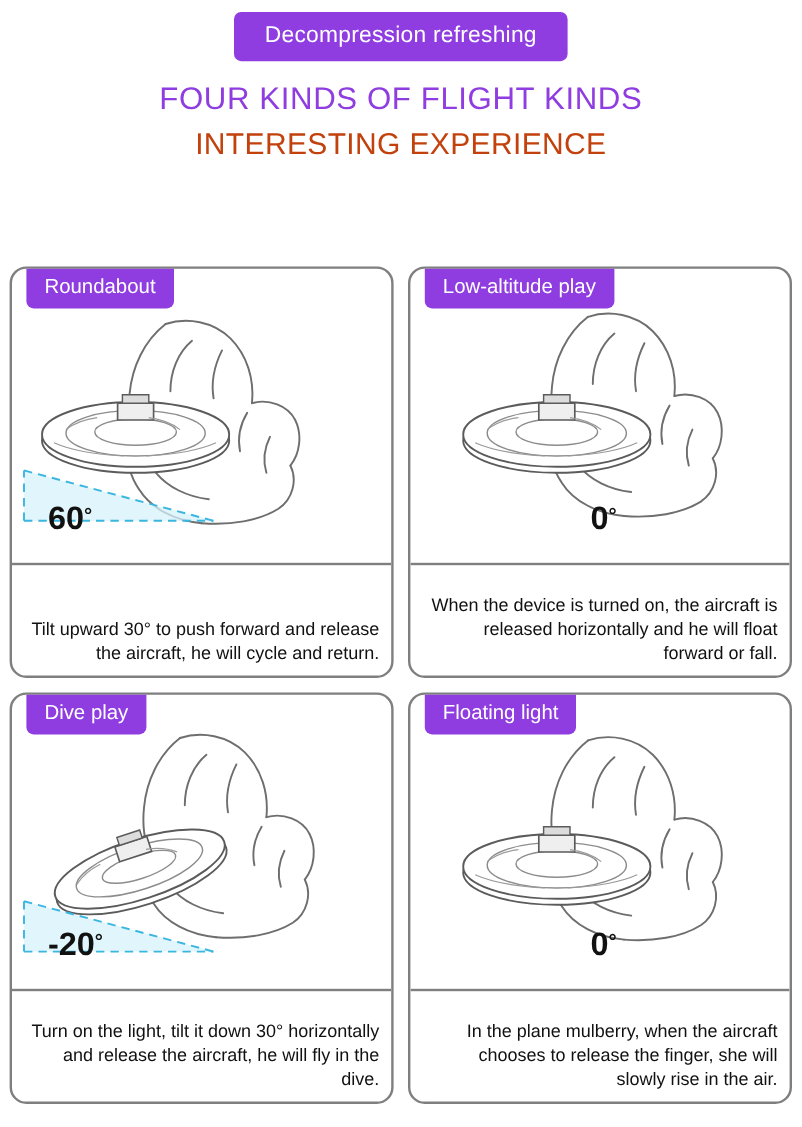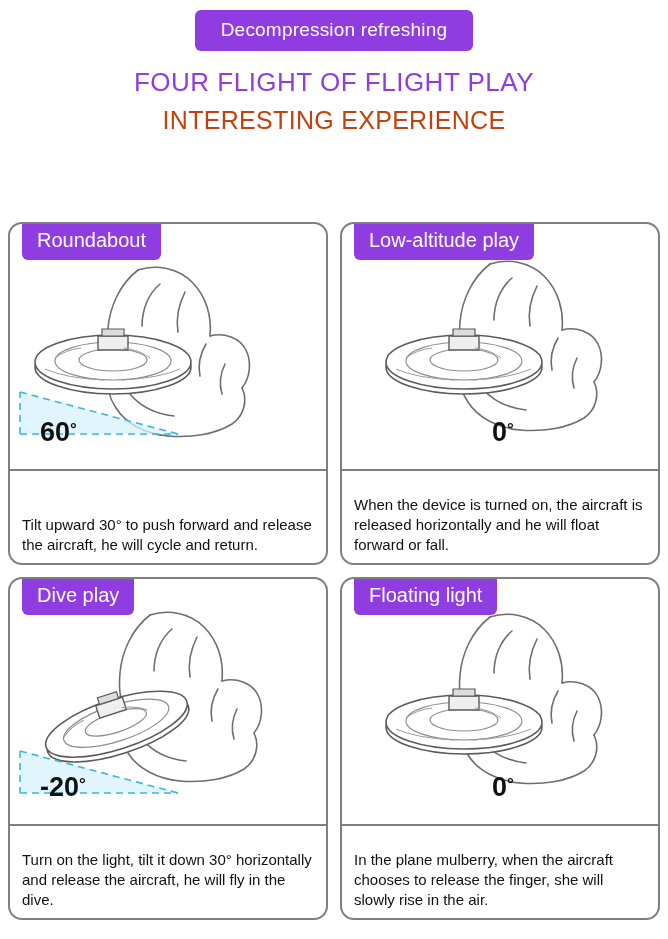--- a/index.html
+++ b/index.html
@@ -70,21 +70,21 @@
     background: #ffffff;
     overflow: hidden;
   }
 
   .card-badge {
     position: absolute;
     top: -2px;
     left: 12px;
     background: #8f3ce0;
     color: #ffffff;
-    font-size: 20px;
+    font-size: 17px;
     padding: 7px 15px 8px 15px;
     border-radius: 0 0 6px 6px;
     z-index: 5;
     white-space: nowrap;
   }
   
   .card-badge.raised {
     top: -12px;
     padding-top: 17px;
     border-radius: 6px;
@@ -117,37 +117,38 @@
   .caption {
     position: absolute;
     left: 0;
     right: 0;
     bottom: 8px;
     padding: 0 10px 0 12px;
     font-size: 15px;
     line-height: 1.33;
     color: #111111;
     box-sizing: border-box;
+    text-align: right;
   }
   .card-divider {
     position: absolute;
     left: 0; right: 0;
     bottom: 92px;
     height: 2px;
     background: #7f7f7f;
   }
 </style>
 </head>
 <body>
 
 <div class="page">
 
   <div class="header">
     <div class="pill">Decompression refreshing</div>
-    <div class="title-main">FOUR FLIGHT OF FLIGHT PLAY</div>
+    <div class="title-main">FOUR KINDS OF FLIGHT KINDS</div>
     <div class="title-sub">INTERESTING EXPERIENCE</div>
   </div>
 
   <div class="grid">
 
     <div class="card">
       <div class="card-badge raised">Roundabout</div>
 
       <div class="illus">
         <svg width="316" height="240" viewBox="0 0 316 240" xmlns="http://www.w3.org/2000/svg">

